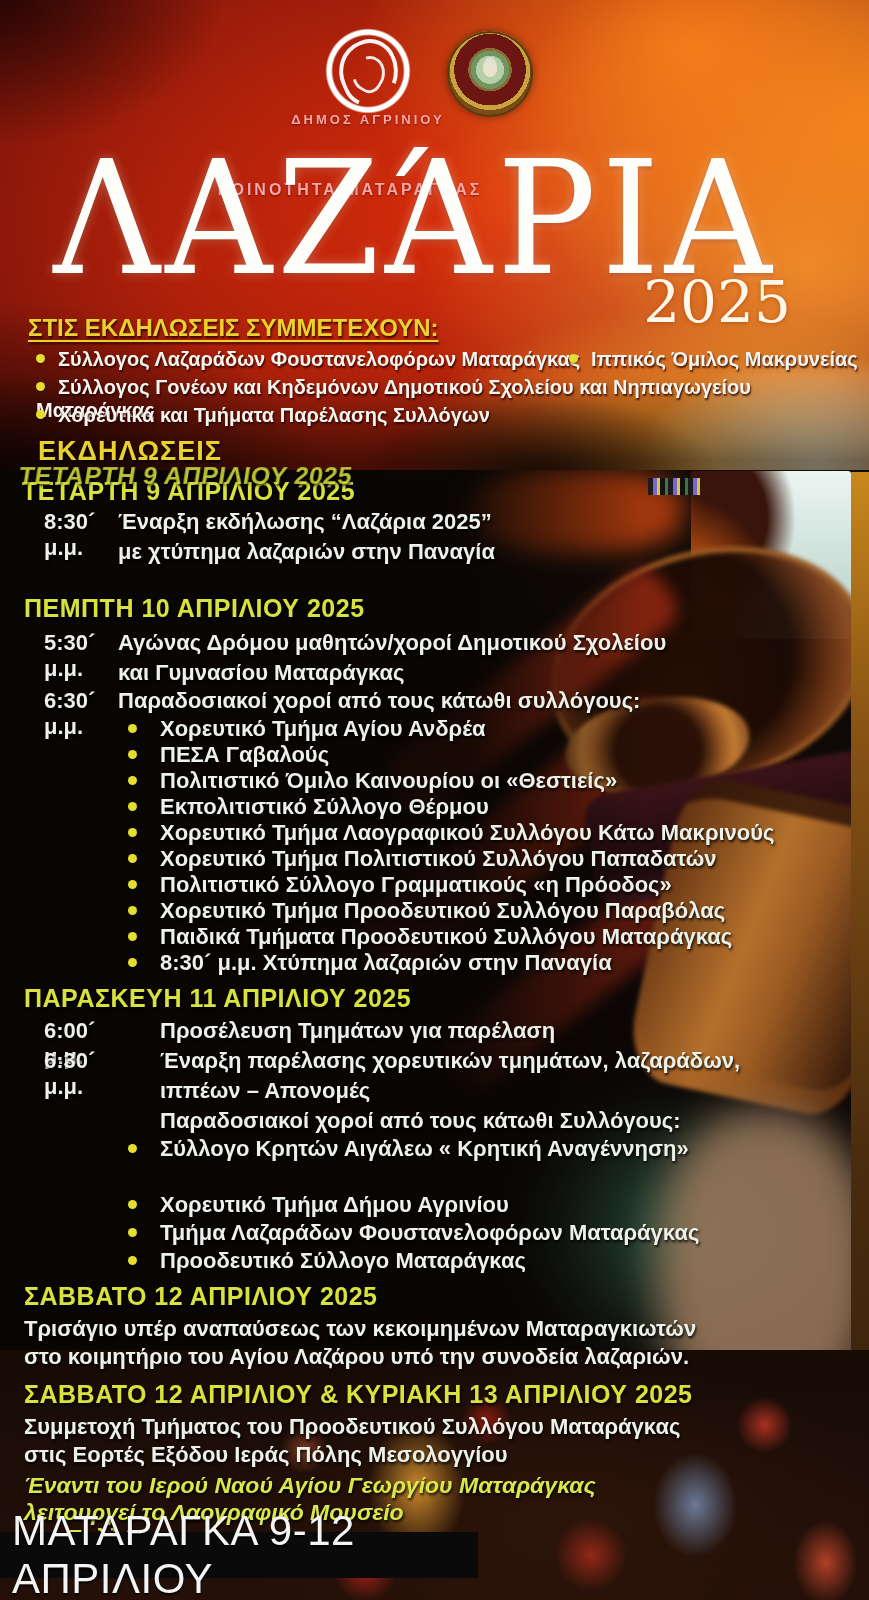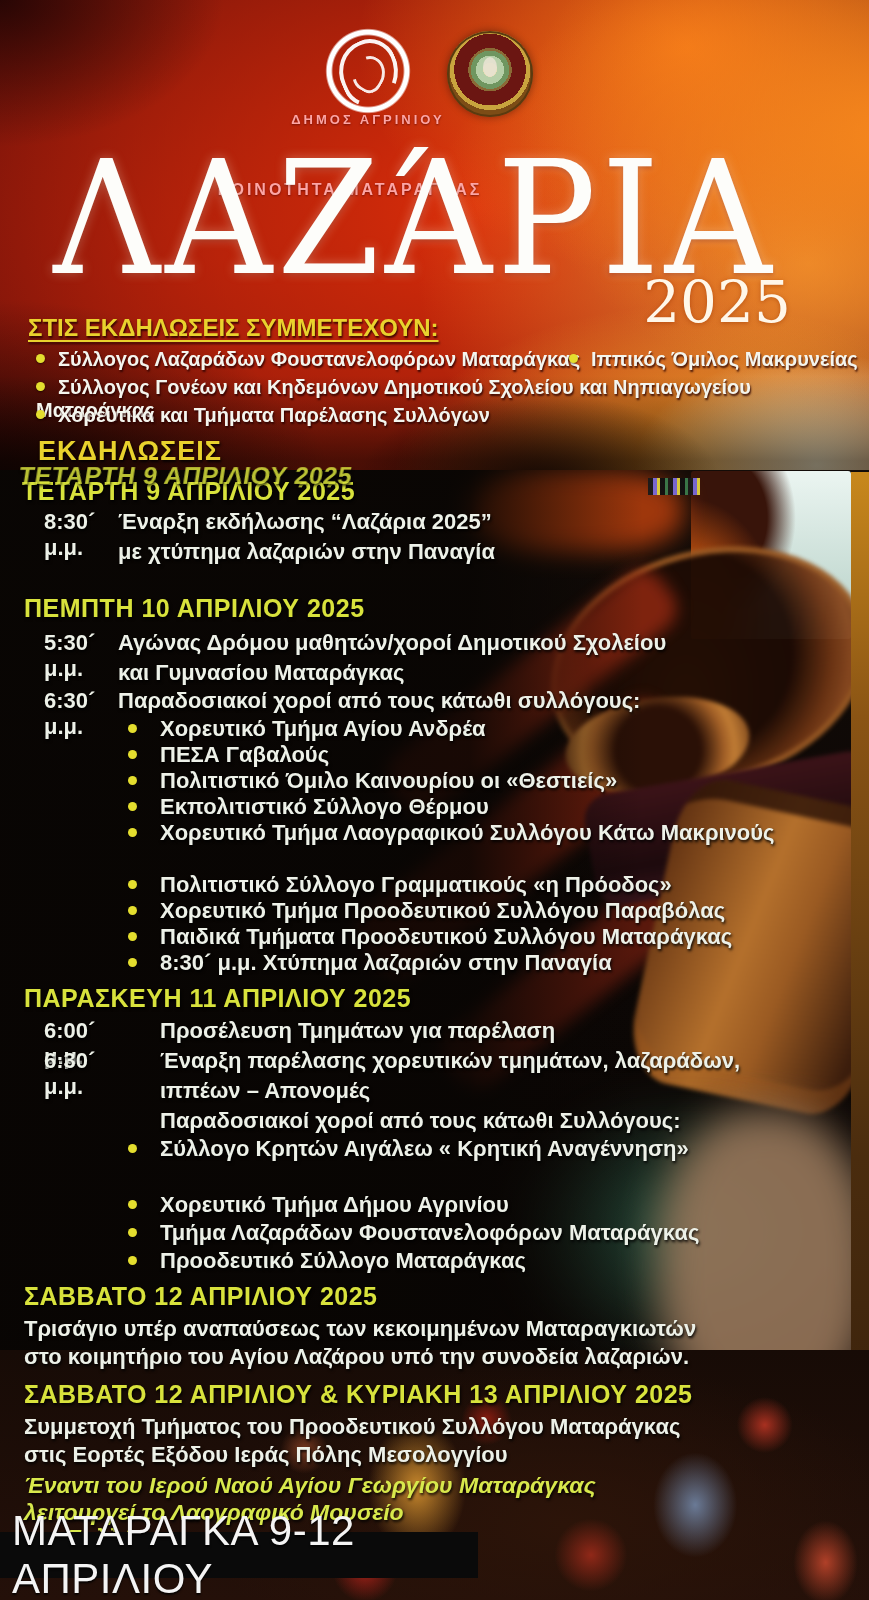--- a/index.html
+++ b/index.html
@@ -186,20 +186,21 @@
   <div class="abs ptext desc" style="top:630px;">Αγώνας Δρόμου μαθητών/χοροί Δημοτικού Σχολείου</div>
   <div class="abs ptext desc" style="top:660px;">και Γυμνασίου Ματαράγκας</div>
   <div class="abs ptext time" style="top:688px;">6:30´ μ.μ.</div>
   <div class="abs ptext desc" style="top:688px;">Παραδοσιακοί χοροί από τους κάτωθι συλλόγους:</div>
 
   <div class="abs ptext bull" style="top:716px;"><span class="dot"></span><span>Χορευτικό Τμήμα Αγίου Ανδρέα</span></div>
   <div class="abs ptext bull" style="top:742px;"><span class="dot"></span><span>ΠΕΣΑ Γαβαλούς</span></div>
   <div class="abs ptext bull" style="top:768px;"><span class="dot"></span><span>Πολιτιστικό Όμιλο Καινουρίου οι «Θεστιείς»</span></div>
   <div class="abs ptext bull" style="top:794px;"><span class="dot"></span><span>Εκπολιτιστικό Σύλλογο Θέρμου</span></div>
   <div class="abs ptext bull" style="top:820px;"><span class="dot"></span><span>Χορευτικό Τμήμα Λαογραφικού Συλλόγου Κάτω Μακρινούς</span></div>
+  <div class="abs ptext bull" style="top:846px;"><span class="dot"></span><span>Χορευτικό Τμήμα Πολιτιστικού Συλλόγου Παπαδατών</span></div>
   <div class="abs ptext bull" style="top:872px;"><span class="dot"></span><span>Πολιτιστικό Σύλλογο Γραμματικούς «η Πρόοδος»</span></div>
   <div class="abs ptext bull" style="top:898px;"><span class="dot"></span><span>Χορευτικό Τμήμα Προοδευτικού Συλλόγου Παραβόλας</span></div>
   <div class="abs ptext bull" style="top:924px;"><span class="dot"></span><span>Παιδικά Τμήματα Προοδευτικού Συλλόγου Ματαράγκας</span></div>
   <div class="abs ptext bull" style="top:950px;"><span class="dot"></span><span>8:30´ μ.μ. Χτύπημα λαζαριών στην Παναγία</span></div>
 
   <div class="abs dayhead" style="left:24px;top:984px;">ΠΑΡΑΣΚΕΥΗ 11 ΑΠΡΙΛΙΟΥ 2025</div>
   <div class="abs ptext time" style="top:1018px;">6:00´ μ.μ.</div>
   <div class="abs ptext fdesc" style="top:1018px;">Προσέλευση Τμημάτων για παρέλαση</div>
   <div class="abs ptext time" style="top:1048px;">6:30´ μ.μ.</div>
   <div class="abs ptext fdesc" style="top:1048px;">Έναρξη παρέλασης χορευτικών τμημάτων, λαζαράδων,</div>

